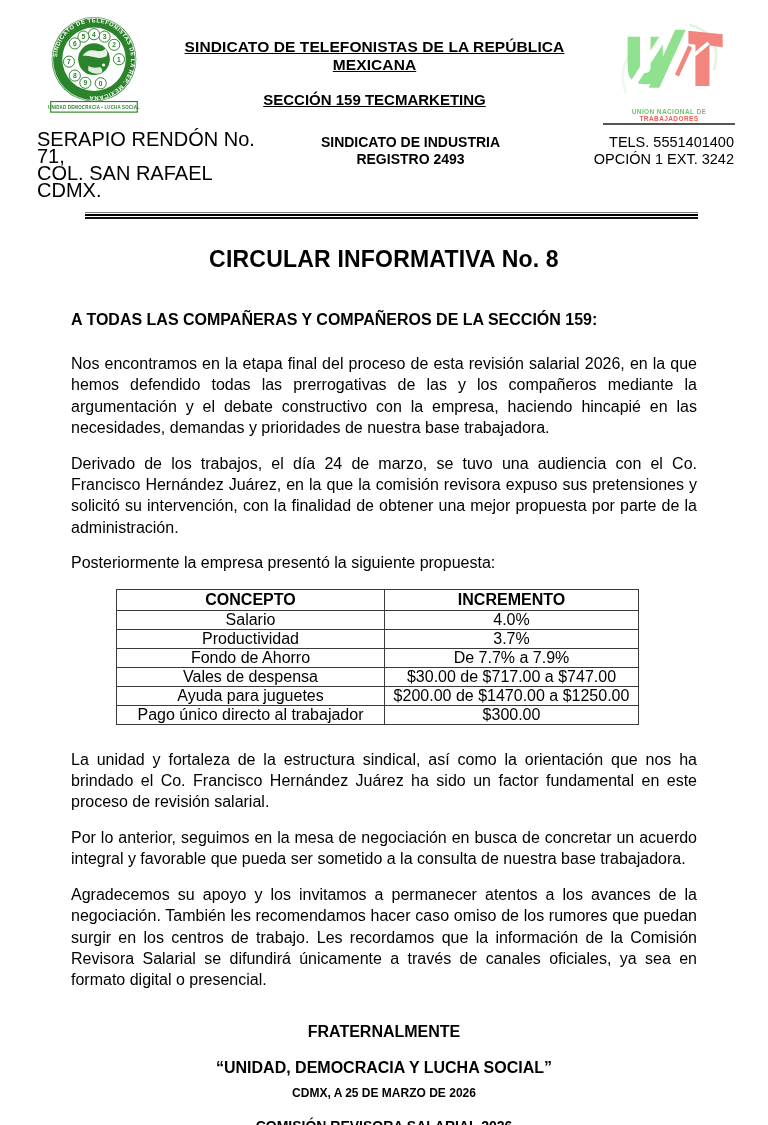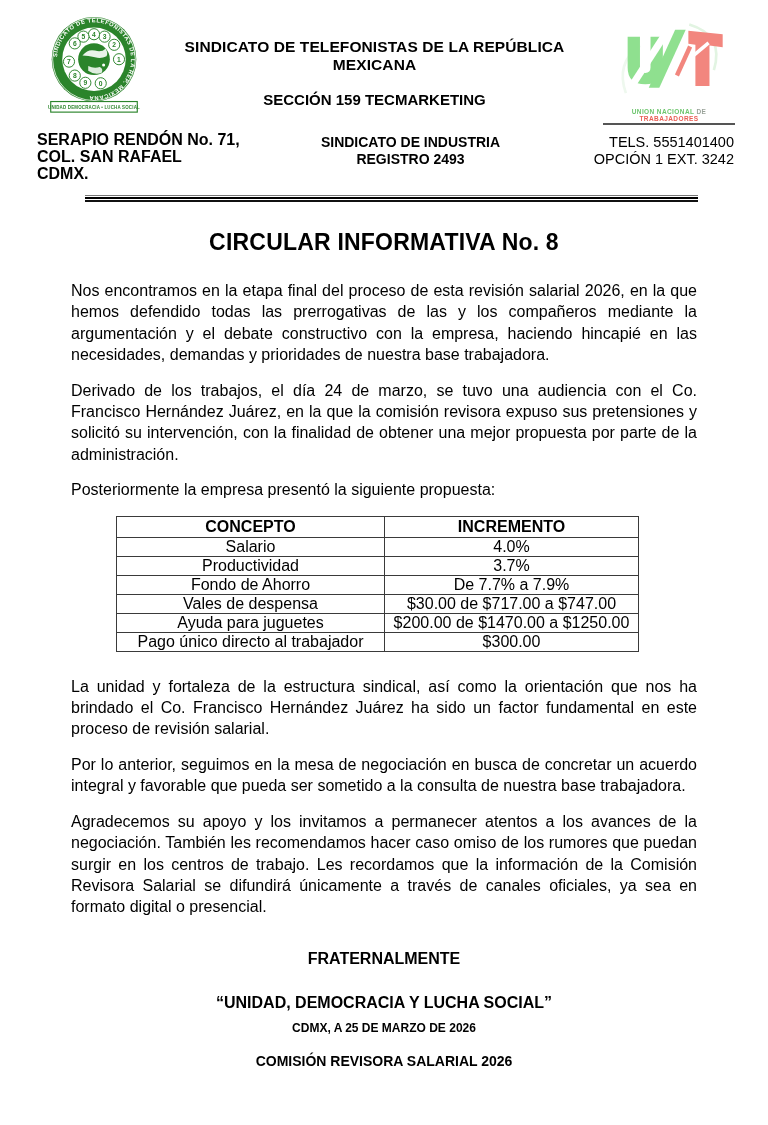--- a/index.html
+++ b/index.html
@@ -6,36 +6,36 @@
   html, body { margin: 0; padding: 0; background: #ffffff; }
   .page {
     width: 768px; height: 1125px; margin: 0 auto; background: #ffffff;
     font-family: "Liberation Sans", sans-serif; color: #000;
     position: relative; overflow: hidden;
   }
 
   
   .header { display: flex; align-items: flex-start; padding: 15px 20px 0 44px; }
   .seal-wrap { width: 102px; flex: 0 0 102px; }
-  .header-center { flex: 1; text-align: center; padding-top: 23px; }
+  .header-center { flex: 1; text-align: center; padding-top: 23px; text-decoration: underline; }
   .org-title { font-size: 15.5px; font-weight: bold; letter-spacing: 0.1px; }
   .section-title { font-size: 15px; font-weight: bold; margin-top: 17px; }
   .unt-wrap { width: 145px; flex: 0 0 145px; padding-top: 4px; }
   .unt-caption {
     margin-top: 1px; text-align: center; font-size: 6.5px; font-weight: bold;
     letter-spacing: 0.4px; border-bottom: 2px solid #555; padding-bottom: 1px;
     width: 132px;
   }
   .unt-caption .g { color: #6cc56c; }
   .unt-caption .m { color: #9aa39a; }
   .unt-caption .r { color: #e95f55; }
 
   
   .info-row { display: flex; justify-content: space-between; padding: 6px 34px 0 37px; }
-  .info-left  { font-size: 16px; font-weight: bold; line-height: 17px; text-align: left; width: 230px; }
+  .info-left  { font-size: 20px; font-weight: normal; line-height: 17px; text-align: left; width: 230px; }
   .info-center{ font-size: 14px; font-weight: bold; line-height: 17px; text-align: center; padding-top: 3px; flex: 1; }
   .info-right { font-size: 14.5px; font-weight: normal; line-height: 17px; text-align: right; width: 180px; padding-top: 3px; }
 
   
   .rule {
     margin: 13px 70px 0 85px; height: 8px;
     background: linear-gradient(to bottom,
       #777 0 1px, #fff 1px 2px, #000 2px 4px, #fff 4px 5px, #111 5px 7px, #fff 7px 8px);
   }
 
@@ -56,21 +56,21 @@
     border: 1.5px solid #3a3a3a; padding: 0px 8px; height: 19px;
     text-align: center; overflow: hidden; white-space: nowrap;
   }
   table.proposal th { font-weight: bold; height: 21px; }
   table.proposal col.c1 { width: 268px; }
   table.proposal col.c2 { width: 254px; }
 
   
   .closing { text-align: center; }
   .fraternal { font-size: 16px; font-weight: bold; margin-top: 32px; }
-  .slogan    { font-size: 16px; font-weight: bold; margin-top: 26px; }
+  .slogan    { font-size: 16px; font-weight: bold; margin-top: 18px; }
   .dateline  { font-size: 12px; font-weight: bold; margin-top: 9px; }
   .commission{ font-size: 14px; font-weight: bold; margin-top: 18px; }
 </style>
 </head>
 <body>
 
 <div class="page">
 
   <div class="header">
 
@@ -165,20 +165,21 @@
       <div>TELS. 5551401400</div>
       <div>OPCIÓN 1 EXT. 3242</div>
     </div>
   </div>
 
   <div class="rule"></div>
 
   <div class="doc-title">CIRCULAR INFORMATIVA No. 8</div>
 
   <div class="doc-body">
+    <div class="salutation">A TODAS LAS COMPAÑERAS Y COMPAÑEROS DE LA SECCIÓN 159:</div>
 
     <p class="para first">Nos encontramos en la etapa final del proceso de esta revisión salarial 2026, en la que hemos defendido todas las prerrogativas de las y los compañeros mediante la argumentación y el debate constructivo con la empresa, haciendo hincapié en las necesidades, demandas y prioridades de nuestra base trabajadora.</p>
     <p class="para">Derivado de los trabajos, el día 24 de marzo, se tuvo una audiencia con el Co. Francisco Hernández Juárez, en la que la comisión revisora expuso sus pretensiones y solicitó su intervención, con la finalidad de obtener una mejor propuesta por parte de la administración.</p>
     <p class="para intro">Posteriormente la empresa presentó la siguiente propuesta:</p>
 
     <table class="proposal">
       <colgroup>
           <col class="c1">
           <col class="c2">
         </colgroup>

